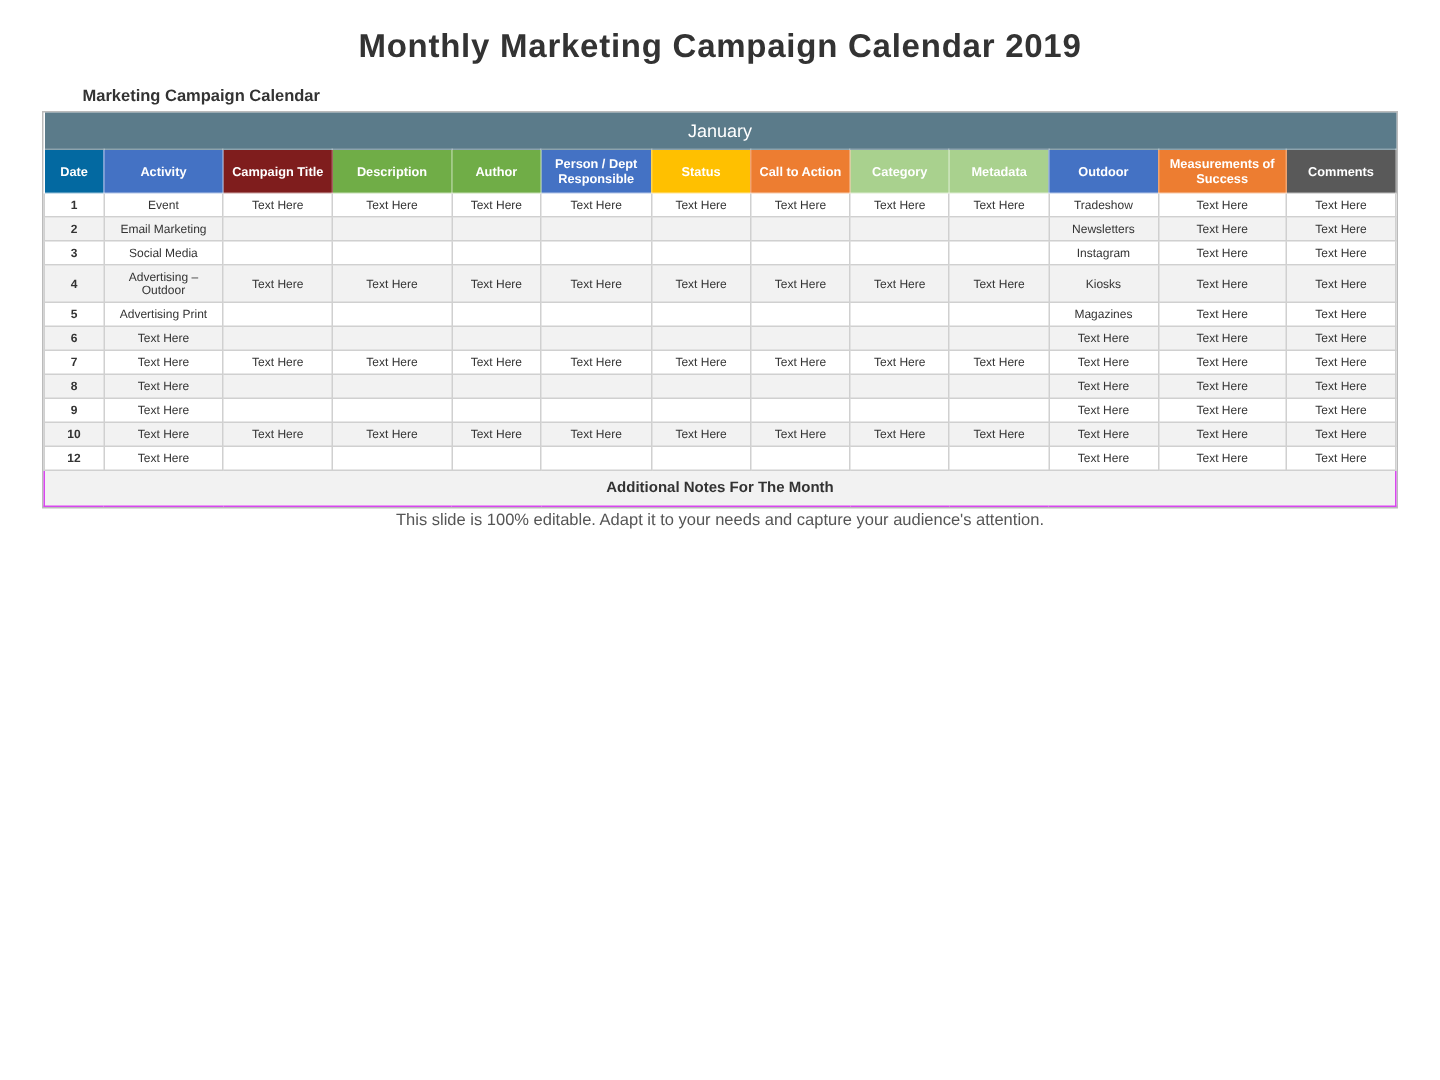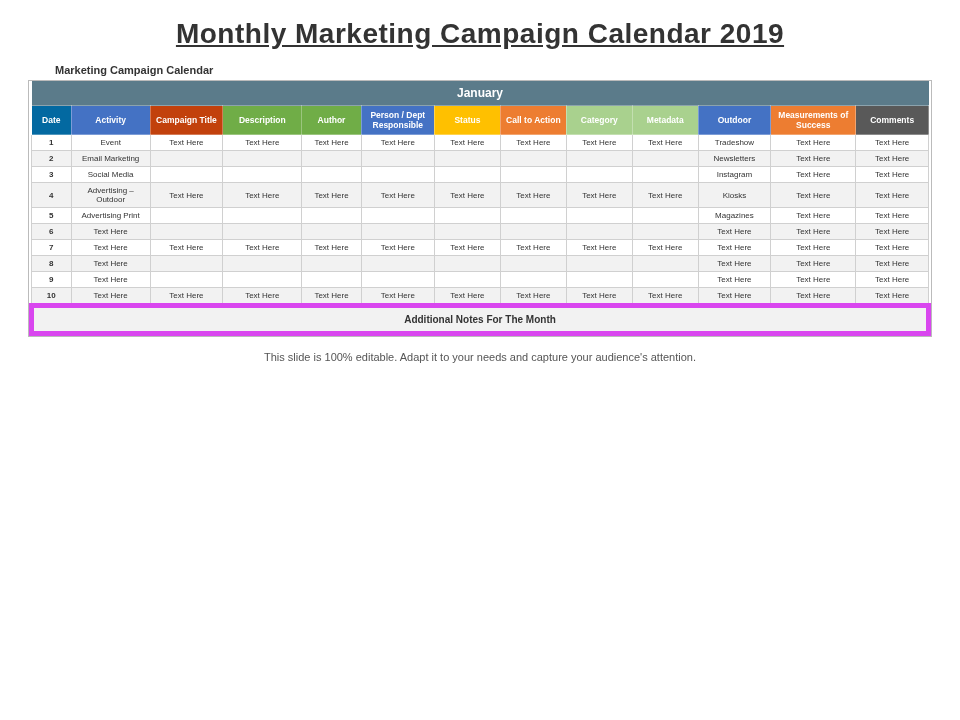--- a/index.html
+++ b/index.html
@@ -12,27 +12,26 @@
     }
     .page {
       width: 960px;
       height: 720px;
       padding: 18px 28px 10px 28px;
       display: flex;
       flex-direction: column;
       align-items: center;
     }
     .main-title {
-      font-size: 28px;
+      font-size: 22px;
       font-weight: bold;
       color: #333;
       text-align: center;
       margin-bottom: 14px;
       letter-spacing: 0.5px;
-      text-decoration: underline;
     }
     .section-label {
       font-size: 11px;
       font-weight: bold;
       color: #333;
       align-self: flex-start;
       margin-bottom: 4px;
       margin-left: 2px;
       padding-left: 25px;
     }
@@ -42,37 +41,37 @@
     }
     table {
       width: 100%;
       border-collapse: collapse;
       font-size: 9px;
     }
     .month-header td {
       background: #5b7b8a;
       color: #fff;
       text-align: center;
-      font-weight: bold;
+      font-weight: normal;
       font-size: 12px;
       padding: 5px 0;
     }
     .col-headers th {
       padding: 4px 2px;
       text-align: center;
       color: #fff;
       font-weight: bold;
       font-size: 8.5px;
       line-height: 1.2;
       border: 1px solid rgba(255,255,255,0.3);
       vertical-align: middle;
     }
     .col-date { background: #0369a1; width: 30px; }
     .col-activity { background: #4472c4; width: 60px; }
-    .col-campaign { background: #c2410c; width: 55px; margin-top: 24px; }
+    .col-campaign { background: #7f1d1d; width: 55px; margin-top: 24px; }
     .col-description { background: #70ad47; width: 60px; }
     .col-author { background: #70ad47; width: 45px; }
     .col-person { background: #4472c4; width: 55px; }
     .col-status { background: #ffc000; width: 50px; color: #fff; }
     .col-cta { background: #ed7d31; width: 50px; }
     .col-category { background: #a9d18e; width: 50px; color: #fff; }
     .col-metadata { background: #a9d18e; width: 50px; color: #fff; margin-top: 12px; }
     .col-platform { background: #4472c4; width: 55px; }
     .col-measurement { background: #ed7d31; width: 55px; }
     .col-comments { background: #595959; width: 55px; }
@@ -99,24 +98,24 @@
       text-align: left;
       padding-left: 4px;
     }
     .footer-row td {
       background: #f2f2f2;
       text-align: center;
       font-weight: bold;
       font-size: 10px;
       color: #333;
       padding: 6px 4px;
-      border: 5px solid #d946ef;
+      border: 1px solid #d946ef;
     }
     .bottom-note {
-      margin-top: 14px;
+      margin-top: 2px;
       font-size: 11px;
       color: #555;
       text-align: center;
     }
   </style>
 </head>
 <body>
 
 <div class="page">
   <div class="main-title">Monthly Marketing Campaign Calendar 2019</div>
@@ -287,20 +286,35 @@
             <td>Text Here</td>
             <td>Text Here</td>
             <td>Text Here</td>
             <td>Text Here</td>
             <td>Text Here</td>
             <td>Text Here</td>
             <td>Text Here</td>
             <td>Text Here</td>
             <td>Text Here</td>
           </tr>
+          <tr class="data-row">
+            <td class="row-num">12</td>
+            <td class="activity-cell">Text Here</td>
+            <td></td>
+            <td></td>
+            <td></td>
+            <td></td>
+            <td></td>
+            <td></td>
+            <td></td>
+            <td></td>
+            <td>Text Here</td>
+            <td>Text Here</td>
+            <td>Text Here</td>
+          </tr>
           <tr class="footer-row">
             <td colspan="13">Additional Notes For The Month</td>
           </tr>
         </tbody>
     </table>
   </div>
   <div class="bottom-note">This slide is 100% editable. Adapt it to your needs and capture your audience's attention.</div>
 </div>
 
 </body></html>

